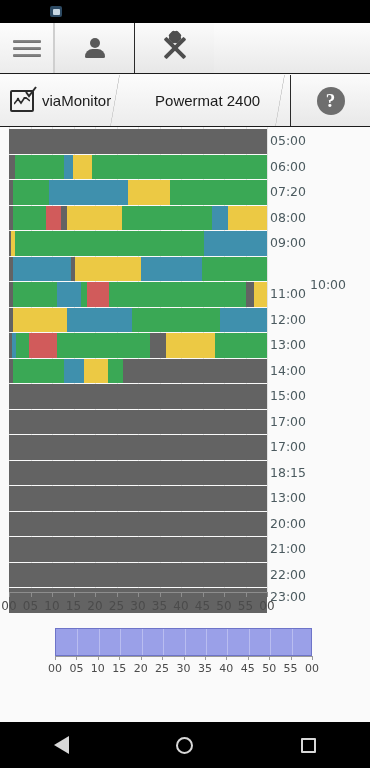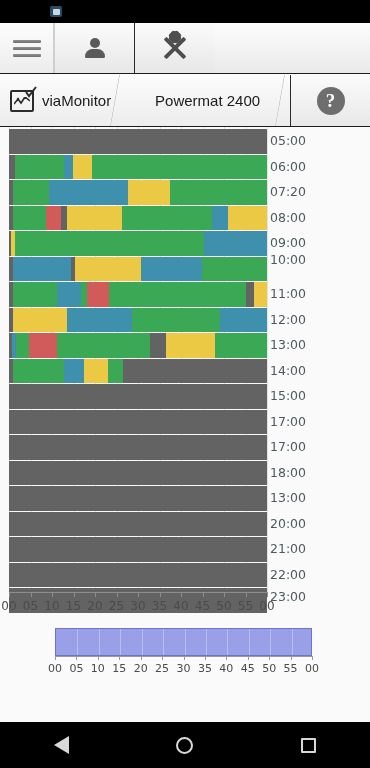--- a/index.html
+++ b/index.html
@@ -382,29 +382,29 @@
             <div class="seg" style="width: 258px; background: rgb(99, 99, 99);"></div>
           </div>
         </div>
     </div>
     <div class="hourlabels" id="hourlabels">
         <div class="hlbl" style="top: 6.25px;">05:00</div>
         <div class="hlbl" style="top: 31.75px;">06:00</div>
         <div class="hlbl" style="top: 57.25px;">07:20</div>
         <div class="hlbl" style="top: 82.75px;">08:00</div>
         <div class="hlbl" style="top: 108.25px;">09:00</div>
-        <div class="hlbl" style="top: 125px;">10:00</div>
+        <div class="hlbl" style="top: 150px; margin-left: 40px;">10:00</div>
         <div class="hlbl" style="top: 159.25px;">11:00</div>
         <div class="hlbl" style="top: 184.75px;">12:00</div>
         <div class="hlbl" style="top: 210.25px;">13:00</div>
         <div class="hlbl" style="top: 235.75px;">14:00</div>
         <div class="hlbl" style="top: 261.25px;">15:00</div>
         <div class="hlbl" style="top: 286.75px;">17:00</div>
         <div class="hlbl" style="top: 312.25px;">17:00</div>
-        <div class="hlbl" style="top: 337.75px;">18:00</div>
+        <div class="hlbl" style="top: 337.75px;">18:15</div>
         <div class="hlbl" style="top: 363.25px;">13:00</div>
         <div class="hlbl" style="top: 388.75px;">20:00</div>
         <div class="hlbl" style="top: 414.25px;">21:00</div>
         <div class="hlbl" style="top: 439.75px;">22:00</div>
         <div class="hlbl" style="top: 462px;">23:00</div>
       </div>
     <div class="axis" id="xaxis">
       <div class="line"></div>
     <div class="tick" style="left: 0px;"></div>
         <div class="tl" style="left: 0px;">00</div>

